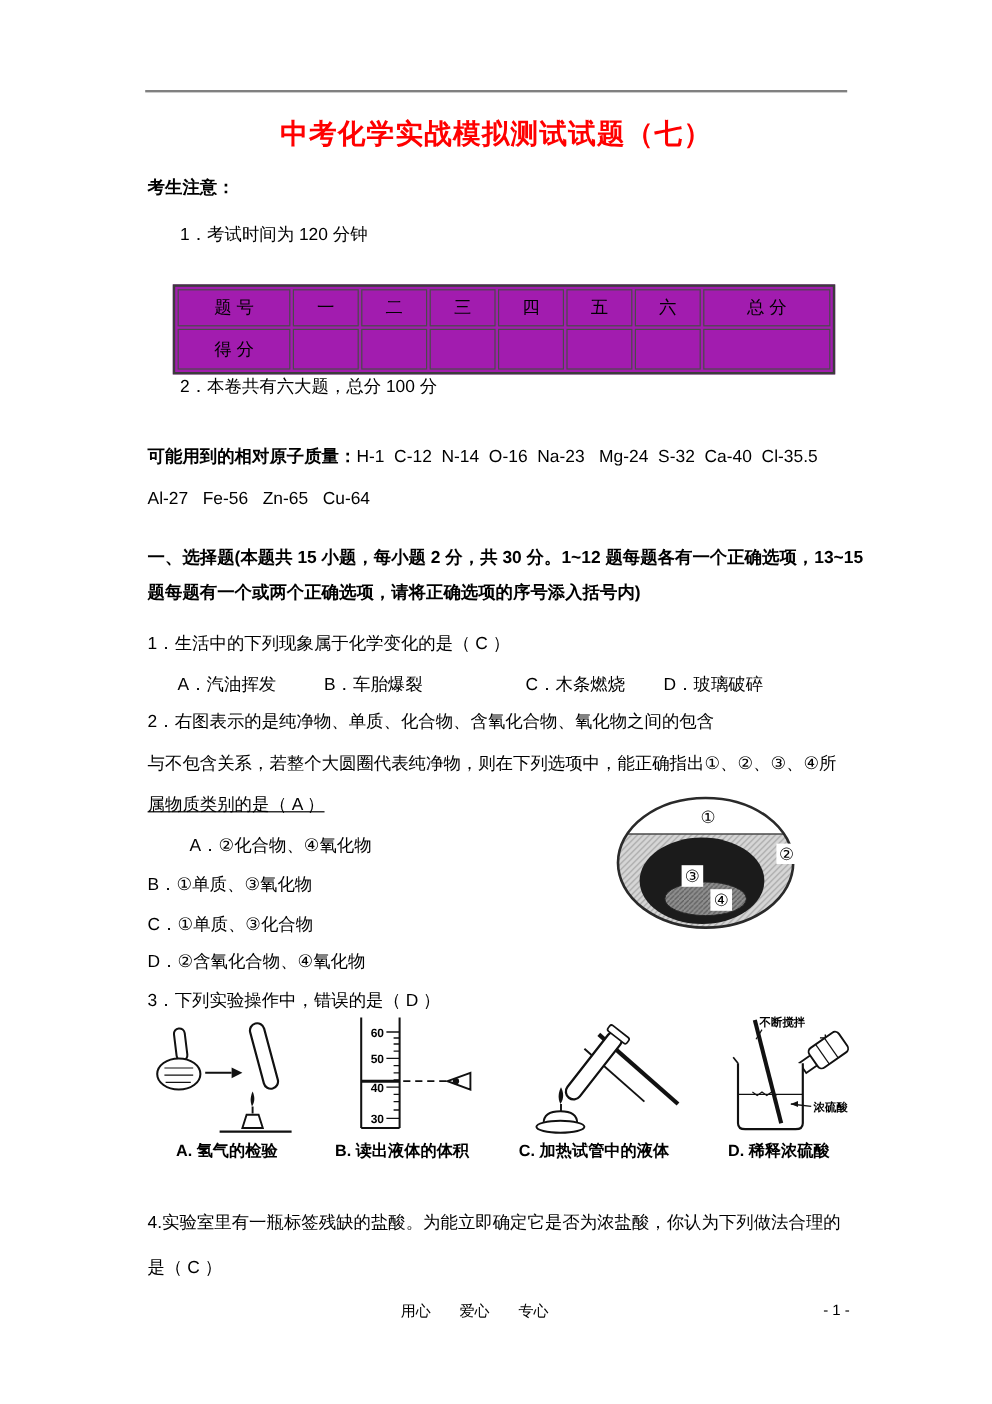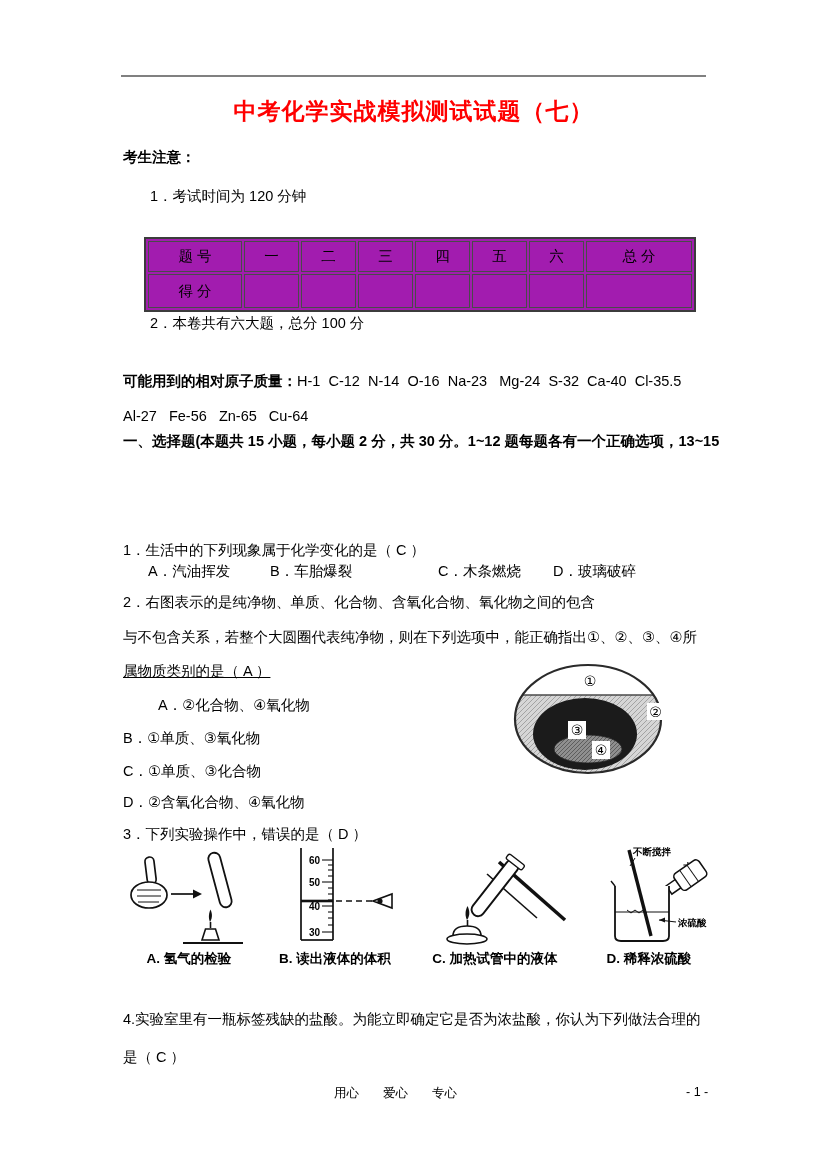--- a/index.html
+++ b/index.html
@@ -67,23 +67,24 @@
       <td class="cTotal"></td>
     </tr>
   </tbody>
     </table>
 
   <div class="abs t" style="left:150px;top:314px;">2．本卷共有六大题，总分 100 分</div>
 
   <div class="abs t" style="left:123px;top:372px;"><span class="b">可能用到的相对原子质量：</span><span style="white-space:pre;">H-1  C-12  N-14  O-16  Na-23   Mg-24  S-32  Ca-40  Cl-35.5</span></div>
   <div class="abs t" style="left:123px;top:407px;white-space:pre;">Al-27   Fe-56   Zn-65   Cu-64</div>
 
-  <div class="abs t b" style="left:123px;top:432px;text-align:center;">一、选择题(本题共 15 小题，每小题 2 分，共 30 分。1~12 题每题各有一个正确选项，13~15</div>
-
-  <div class="abs t" style="left:123px;top:541px;">1．生活中的下列现象属于化学变化的是（  C  ）</div>
+  <div class="abs t b" style="left:123px;top:456px;text-align:center;">一、选择题(本题共 15 小题，每小题 2 分，共 30 分。1~12 题每题各有一个正确选项，13~15</div>
+  <div class="abs t b" style="left:123px;top:485px;">题每题有一个或两个正确选项，请将正确选项的序号添入括号内)</div>
+
+  <div class="abs t" style="left:123px;top:528px;">1．生活中的下列现象属于化学变化的是（  C  ）</div>
   <div class="abs t q1opts" style="left:123px;top:562px;width:584px;height:20px;">
     <span style="left:13px;margin-left:12px;">A．汽油挥发</span>
     <span style="left:147px;">B．车胎爆裂</span>
     <span style="left:315px;">C．木条燃烧</span>
     <span style="left:430px;">D．玻璃破碎</span>
   </div>
 
   <div class="abs t" style="left:123px;top:593px;text-align:right;">2．右图表示的是纯净物、单质、化合物、含氧化合物、氧化物之间的包含</div>
   <div class="abs t" style="left:123px;top:628px;">与不包含关系，若整个大圆圈代表纯净物，则在下列选项中，能正确指出①、②、③、④所</div>
   <div class="abs t" style="left:123px;top:662px;text-decoration:underline;">属物质类别的是（  A  ）</div>

